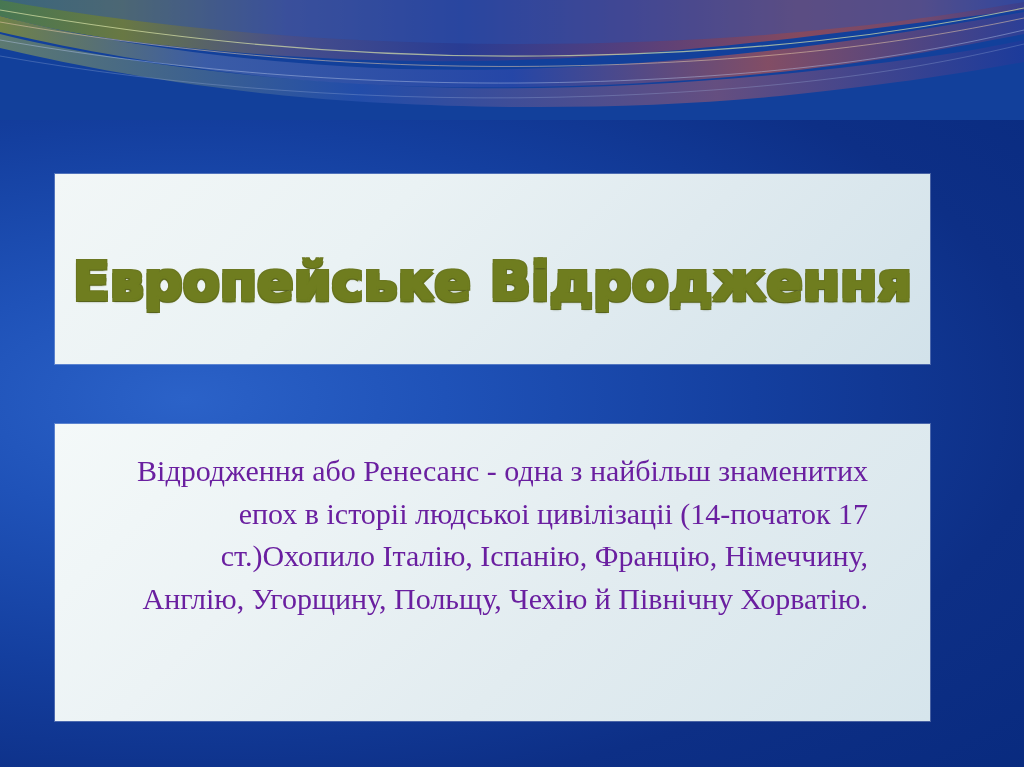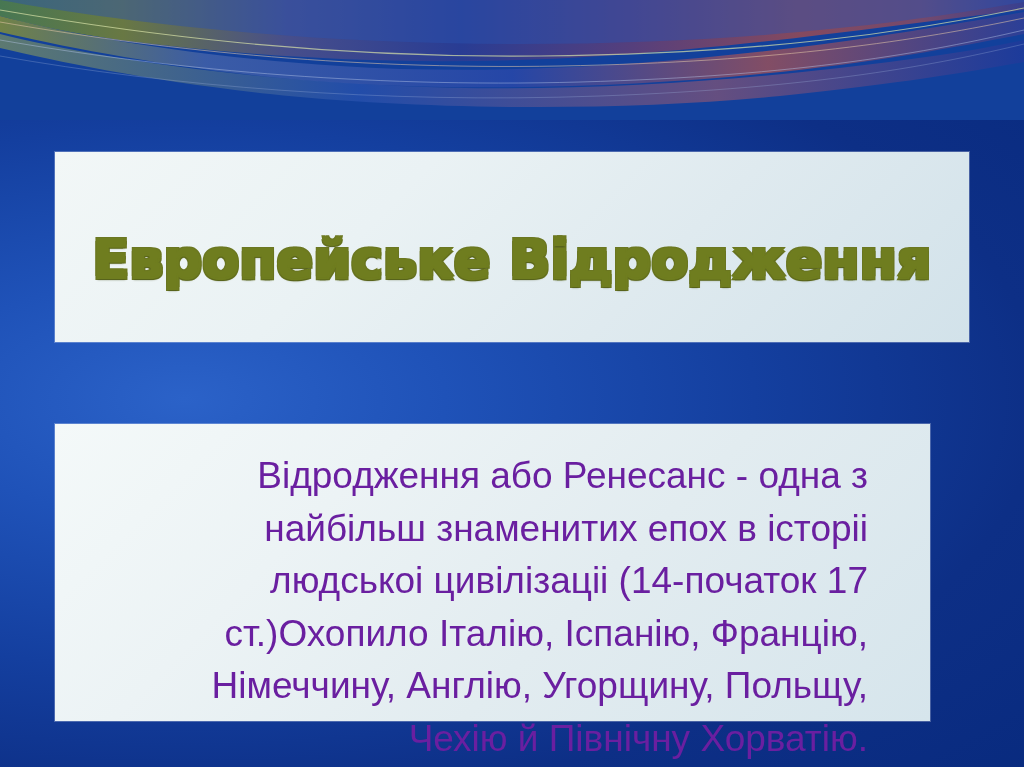--- a/index.html
+++ b/index.html
@@ -24,26 +24,25 @@
     width: 1024px;
     height: 120px;
     overflow: hidden;
   }
   .ribbon-layer svg { display: block; }
 
   
   .title-plaque {
     position: absolute;
     left: 55px;
-    top: 152px;
+    top: 174px;
     width: 875px;
     height: 190px;
     background: linear-gradient(135deg, #f2f7f7 0%, #eaf2f4 35%, #dfeaef 65%, #d2e2ea 100%);
     box-shadow: 0 0 0 1px rgba(255,255,255,0.25);
-    padding-left: 39px;
   }
   .title-text {
     position: absolute;
     left: 0;
     right: 0;
     top: 108px;
     text-align: center;
     font-family: "DejaVu Sans", sans-serif;
     font-weight: bold;
     font-size: 54px;
@@ -90,22 +89,22 @@
     width: 875px;
     height: 297px;
     background: linear-gradient(135deg, #f4f9f9 0%, #ecf3f5 30%, #e2ecf0 60%, #d6e5ec 100%);
     box-shadow: 0 0 0 1px rgba(255,255,255,0.25);
   }
   .body-text {
     position: absolute;
     left: 62px;
     right: 62px;
     top: 26px;
-    font-family: Liberation Sans, sans-serif;
-    font-size: 37px;
+    font-family: Liberation Serif, serif;
+    font-size: 30px;
     line-height: 1.42;
     color: #6a1fa0;
     text-align: right;
     text-indent: 0;
   }
 </style>
 </head>
 <body>
 
 <div class="slide">

